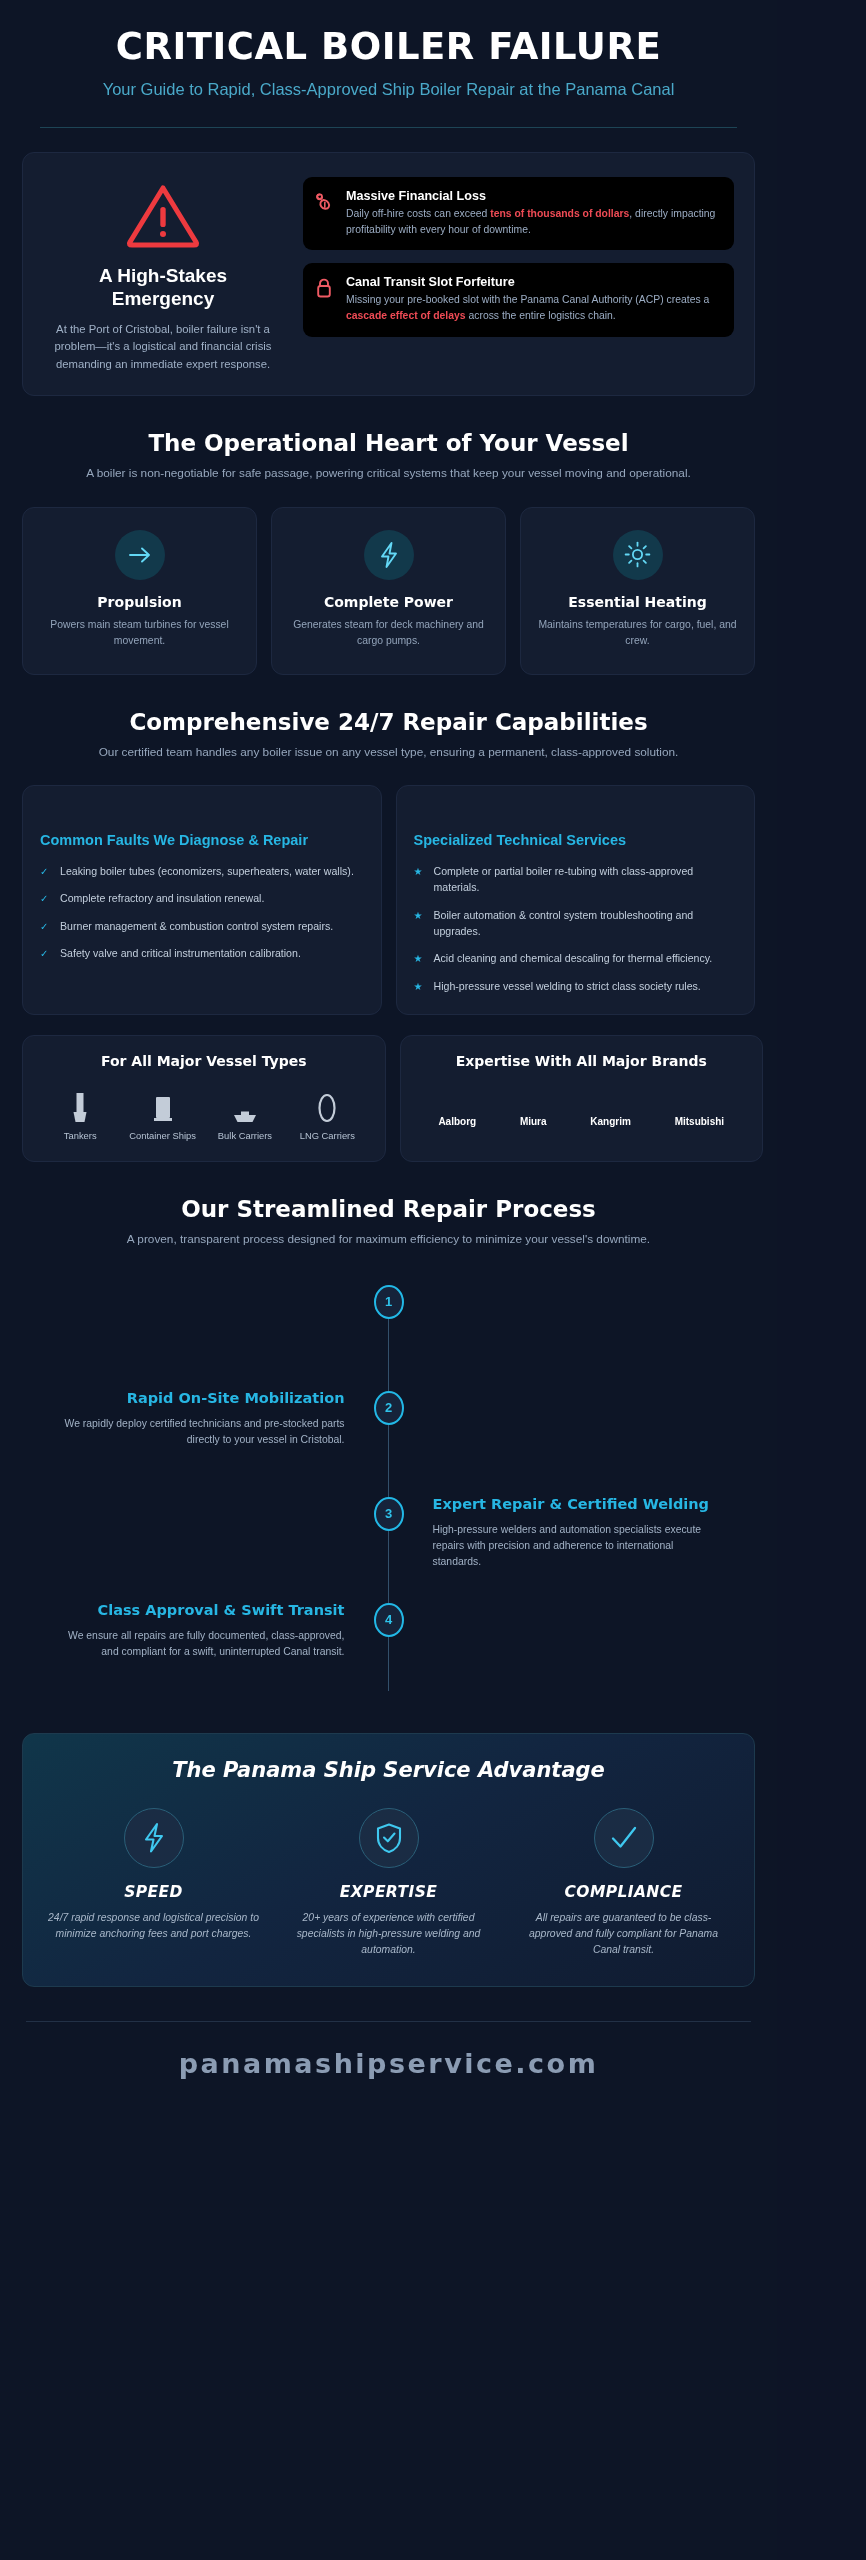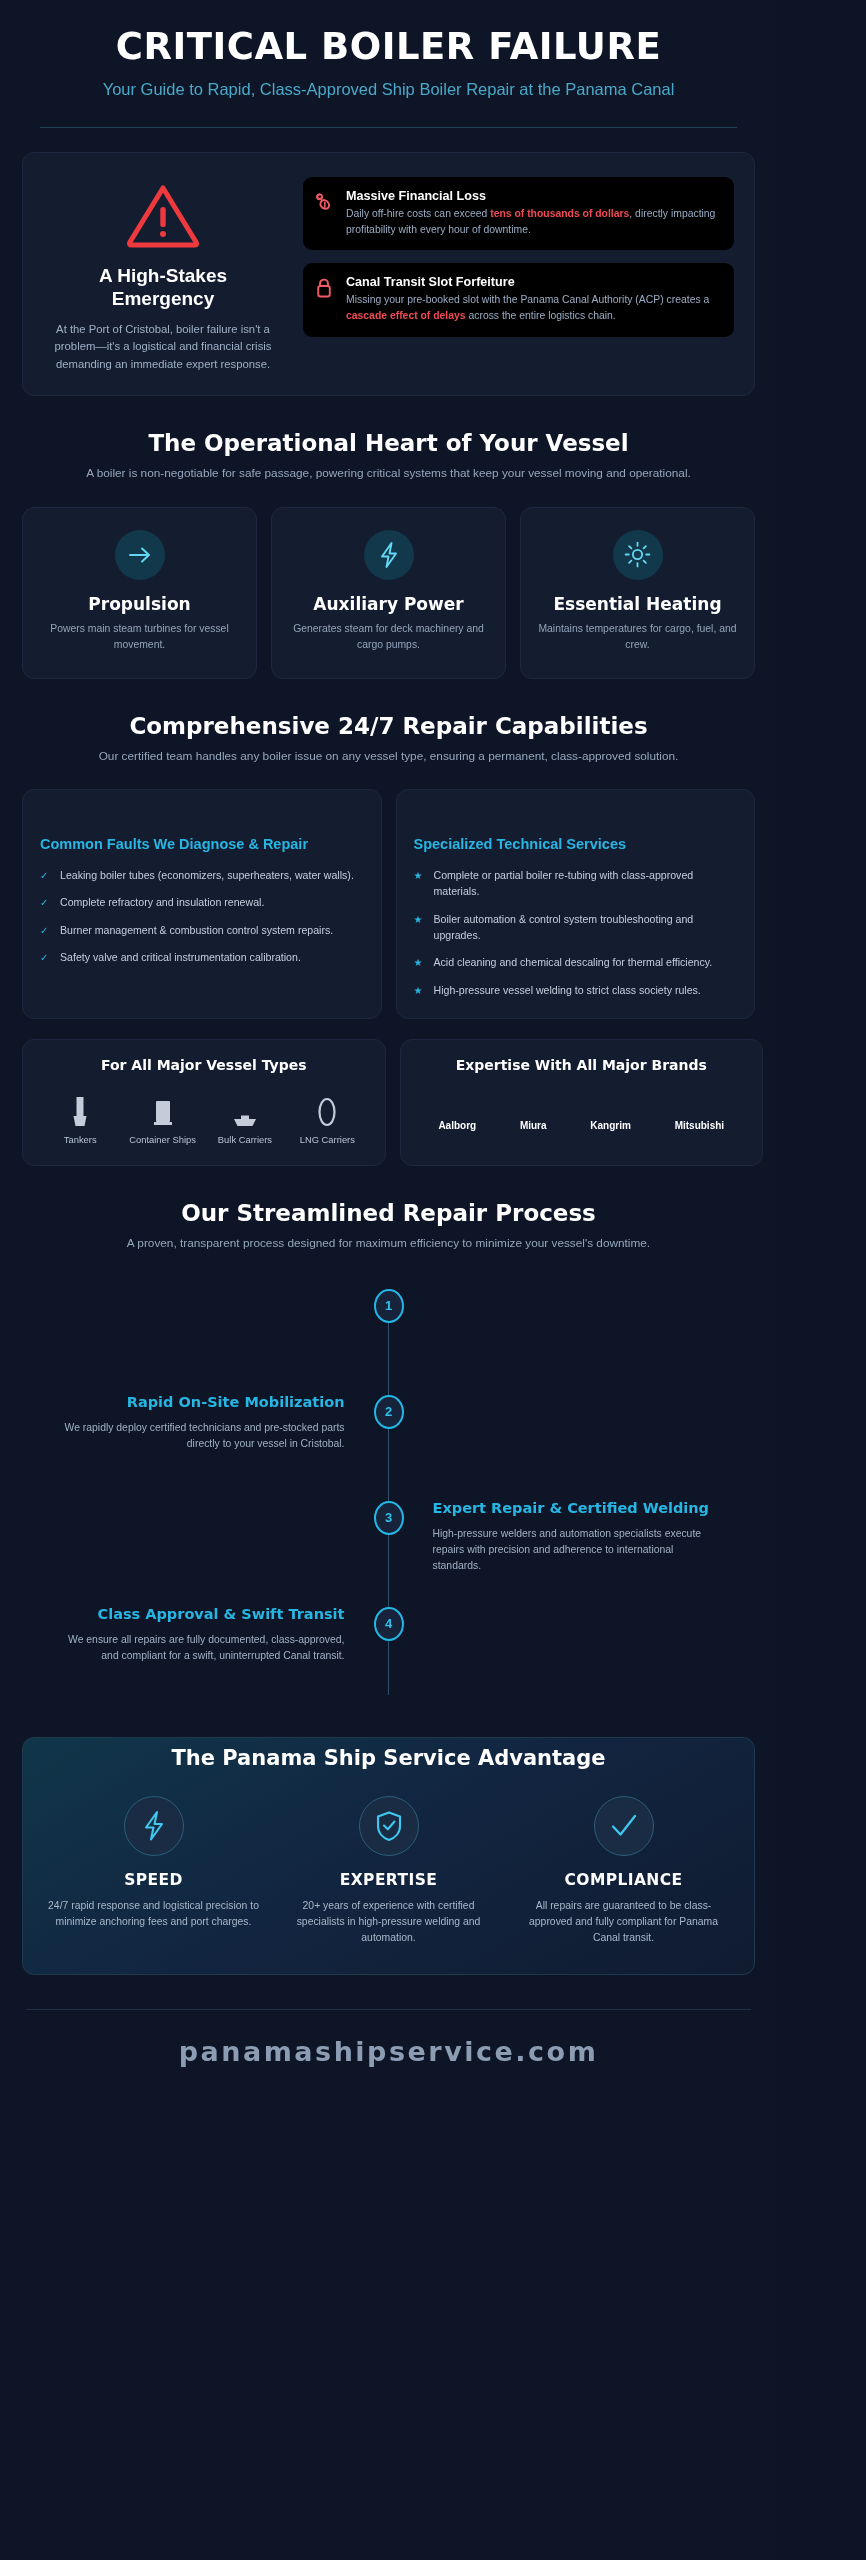--- a/index.html
+++ b/index.html
@@ -148,21 +148,21 @@
     width: 50px; height: 50px;
     margin: 0 auto 14px auto;
     border-radius: 50%;
     background: #12394b;
     display: flex;
     align-items: center;
     justify-content: center;
   }
   .trio-h {
     font-family: "DejaVu Sans", sans-serif;
-    font-size: 17px;
+    font-size: 14px;
     font-weight: 700;
     color: #ffffff;
     margin-bottom: 7px;
   }
   .trio-p {
     font-size: 10.4px;
     line-height: 1.5;
     color: #93a4ba;
   }
 
@@ -303,22 +303,23 @@
     color: #2fc2ea;
     z-index: 2;
   }
 
   
   .adv {
     margin: 24px 22px 0 22px;
     border-radius: 12px;
     border: 1px solid #1d3a4e;
     background: linear-gradient(150deg, #10364a 0%, #122540 48%, #101b30 100%);
-    padding: 8px 18px 28px 18px;
+    padding: 24px 18px 28px 18px;
     text-align: center;
+    font-style: italic;
   }
   .adv-title {
     font-family: "DejaVu Sans", sans-serif;
     font-size: 21px;
     font-weight: 700;
     color: #ffffff;
     margin-bottom: 26px;
   }
   .adv-grid { display: flex; gap: 10px; }
   .adv-col { flex: 1; padding: 0 6px; }
@@ -440,21 +441,21 @@
       <div class="trio-h">Propulsion</div>
       <div class="trio-p">Powers main steam turbines for vessel movement.</div>
     </div>
 
     <div class="card">
       <div class="circ-ic">
         <svg width="26" height="28" viewBox="0 0 26 28">
           <path d="M15.5 2 L6 15.5 L12.5 15.5 L10.5 26 L20 12.5 L13.5 12.5 Z" fill="none" stroke="#63d8f5" stroke-width="1.9" stroke-linejoin="round"></path>
         </svg>
       </div>
-      <div class="trio-h">Auxiliary Power</div>
+      <div class="trio-h">Complete Power</div>
       <div class="trio-p">Generates steam for deck machinery and cargo pumps.</div>
     </div>
 
     <div class="card">
       <div class="circ-ic">
         <svg width="27" height="27" viewBox="0 0 27 27">
           <circle cx="13.5" cy="13.5" r="4.6" fill="none" stroke="#63d8f5" stroke-width="1.8"></circle>
           <g stroke="#63d8f5" stroke-width="1.8" stroke-linecap="round">
             <path d="M13.5 1.6 L13.5 4.8"></path>
               <path d="M13.5 22.2 L13.5 25.4"></path>

